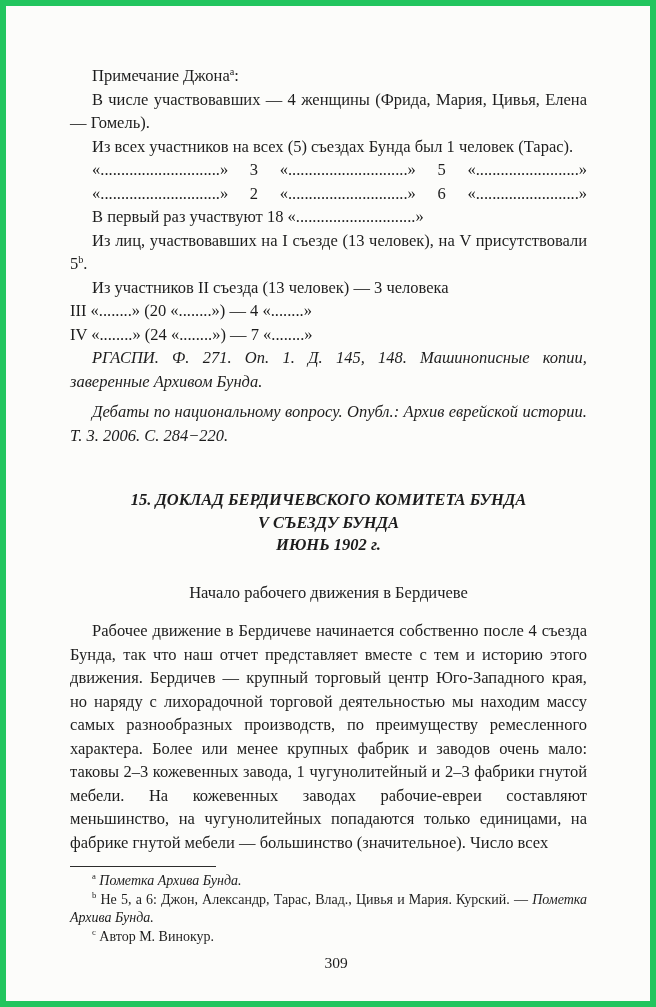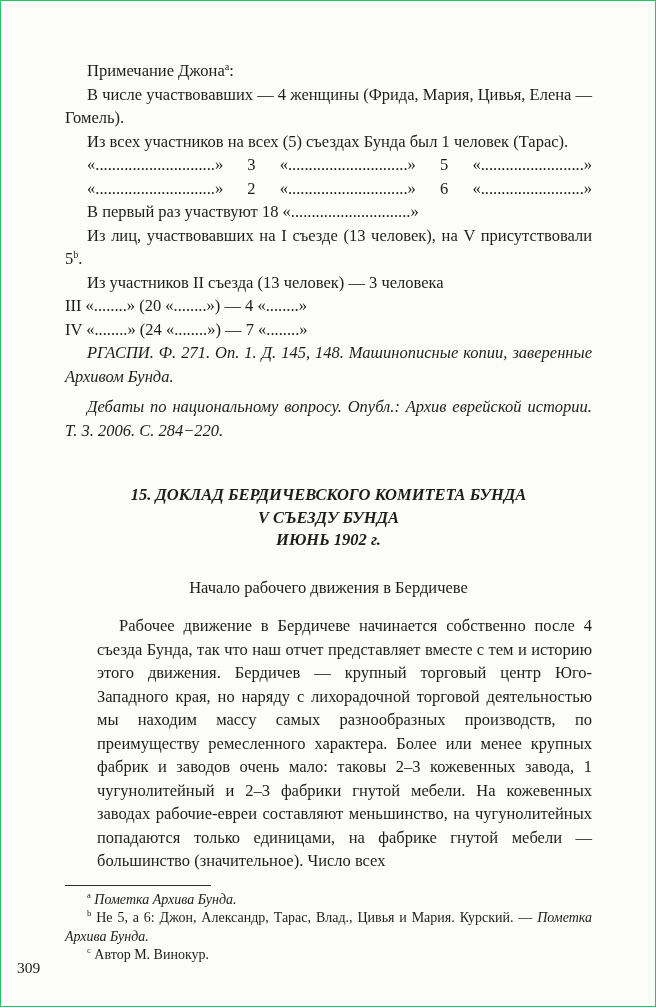--- a/index.html
+++ b/index.html
@@ -6,21 +6,21 @@
     margin: 0;
     padding: 0;
     background: #e9e9e7;
   }
   .page {
     position: relative;
     width: 656px;
     height: 1007px;
     margin: 0 auto;
     background: #fcfcfa;
-    border: 1px solid #22c55e;
+    border: 6px solid #22c55e;
     box-sizing: border-box;
     padding: 58px 63px 0 64px;
     font-family: "Liberation Serif", "DejaVu Serif", serif;
     font-size: 16.5px;
     line-height: 23.5px;
     color: #1d1d1d;
     overflow: hidden;
   }
   p { margin: 0; }
   .indent { text-indent: 22px; }
@@ -37,38 +37,38 @@
   .refs p { margin-bottom: 7px; }
   .heading {
     margin-top: 42px;
     text-align: center;
     font-weight: bold;
     line-height: 22.5px;
     font-style: italic;
   }
   .subheading { margin-top: 24px; text-align: center; }
   .doc-title { margin-top: 16px; text-align: center; }
-  .body-par { margin-top: 15px; margin-left: 32px; }
+  .body-par { margin-top: 15px; }
   .fn-rule {
     width: 146px;
     border: 0;
     border-top: 1px solid #2c2c2c;
     margin: 12px 0 5px 0;
   }
   .footnotes {
     font-size: 14px;
     line-height: 18.5px;
   }
   .footnotes p { text-indent: 22px; text-align: justify; }
   .page-number {
     position: absolute;
     left: 16px;
     right: 0;
     bottom: 27px;
-    text-align: left;
+    text-align: center;
     font-size: 15.5px;
   }
 </style>
 </head>
 <body>
 
 <div class="page">
 
   <section class="notes">
     <p class="indent"><span>Примечание Джона</span><sup>a</sup><span>:</span></p>

